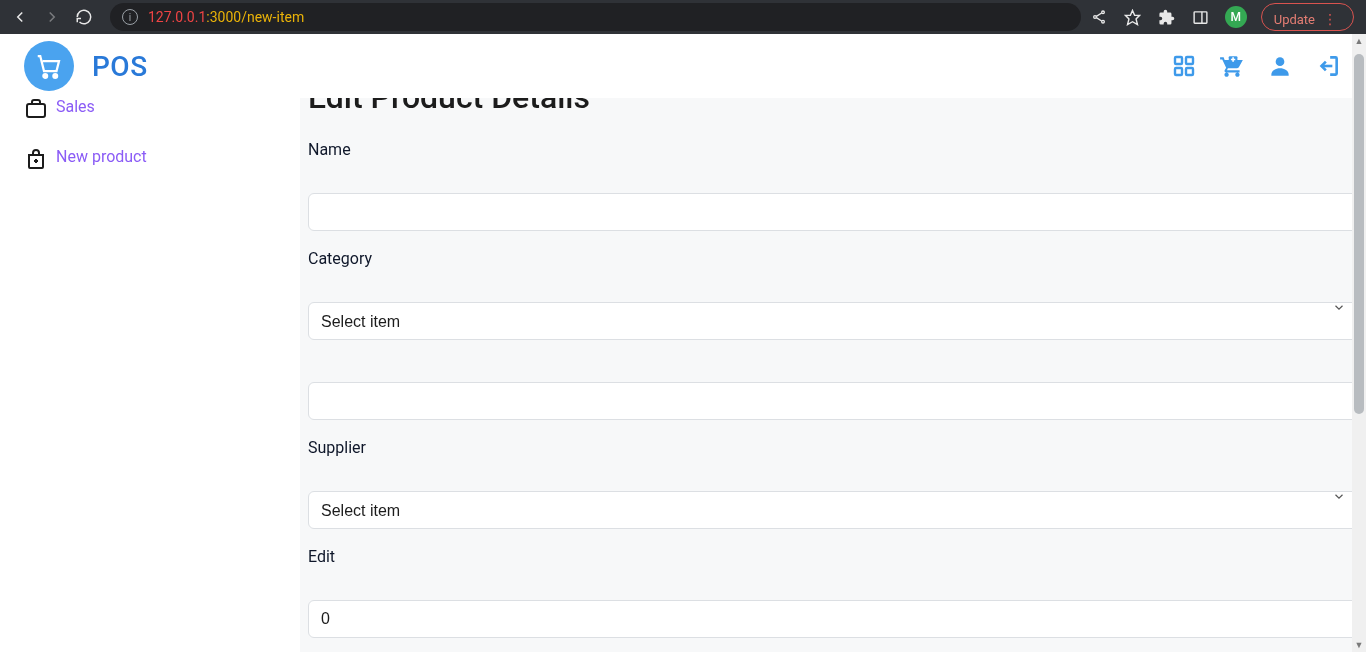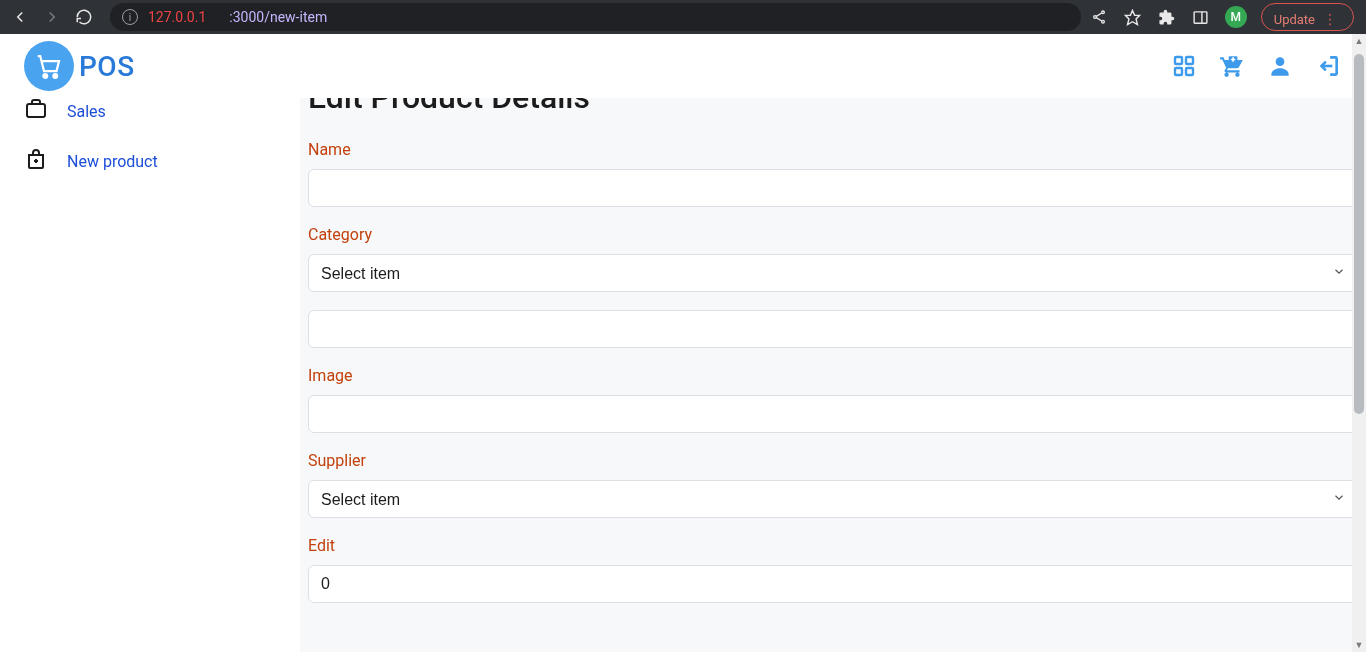--- a/index.html
+++ b/index.html
@@ -50,21 +50,21 @@
     .url-info-icon {
       width: 16px; height: 16px;
       border: 1.5px solid #9aa0a6;
       border-radius: 50%;
       display: flex; align-items: center; justify-content: center;
       font-size: 10px; color: #9aa0a6;
       flex-shrink: 0;
     }
     .url-text { white-space: nowrap; }
     .url-host { color: #ef4444; }
-    .url-port-path { color: #c4b5fd; margin-left: 23px; }
+    .url-port-path { color: #eab308; }
     .browser-right {
       display: flex;
       align-items: center;
       gap: 14px;
       padding-right: 4px;
     }
     .browser-icon {
       width: 20px; height: 20px;
       display: flex; align-items: center; justify-content: center;
       color: #e8e8e8;
@@ -104,21 +104,21 @@
       align-items: center;
       justify-content: space-between;
       padding: 0 24px;
       background: #ffffff;
       border-bottom: 0px solid transparent;
       flex-shrink: 0;
     }
     .logo-wrap {
       display: flex;
       align-items: center;
-      gap: 5px;
+      gap: 18px;
       cursor: pointer;
     }
     .logo-circle {
       width: 50px; height: 50px;
       border-radius: 50%;
       background: #4aa3ef;
       display: flex; align-items: center; justify-content: center;
     }
     .logo-text {
       color: #2979d8;
@@ -144,25 +144,25 @@
       overflow: hidden;
     }
     .sidebar {
       width: 300px;
       padding: 0 24px 24px 24px;
       overflow: hidden;
       flex-shrink: 0;
     }
     .sidebar-item {
       display: flex;
-      align-items: flex-end;
-      gap: 19px;
+      align-items: flex-start;
+      gap: 8px;
       padding: 13px 0;
       cursor: pointer;
-      color: #1d4ed8;
+      color: #8b5cf6;
       font-size: 16px;
     }
     .sidebar-item.partial-top {
       margin-top: -14px;
     }
     .sidebar-item svg { width: 24px; height: 24px; color: #1c1c1c; }
 
     .main {
       flex: 1;
       background: #f7f8f9;
@@ -182,32 +182,33 @@
       overflow: hidden;
       position: relative;
       top: -6px;
     }
     .form-group {
       margin-bottom: 18px;
     }
     .form-label {
       display: block;
       font-size: 16px;
-      color: #c2410c;
+      color: #0f172a;
       margin-bottom: 10px;
     }
     .form-control, .form-select {
       width: 100%;
       height: 38px;
       border: 1px solid #dcdfe3;
       border-radius: 6px;
       background: #fff;
       padding: 6px 12px;
       font-size: 16px;
       color: #1c1c1c;
+      margin-top: 24px;
     }
     .form-select-wrap {
       position: relative;
     }
     .form-select {
       appearance: none;
       -webkit-appearance: none;
       padding-right: 28px;
     }
     .select-chevron {
@@ -388,24 +389,20 @@
                   <path d="M6 9l6 6 6-6"></path>
                 </svg>
             </span>
           </div>
         </div>
 
         <div class="form-group">
           <input class="form-control" value="" style="">
         </div>
 
-        <div class="form-group">
-          <label class="form-label">Image</label>
-          <input class="form-control" value="" style="">
-        </div>
 
         <div class="form-group">
           <label class="form-label">Supplier</label>
           <div class="form-select-wrap">
             <select class="form-select">
               <option>Select item</option>
             </select>
             <span class="select-chevron">
               <svg width="14" height="14" viewBox="0 0 24 24" fill="none" stroke="currentColor" stroke-width="2">
                   <path d="M6 9l6 6 6-6"></path>

